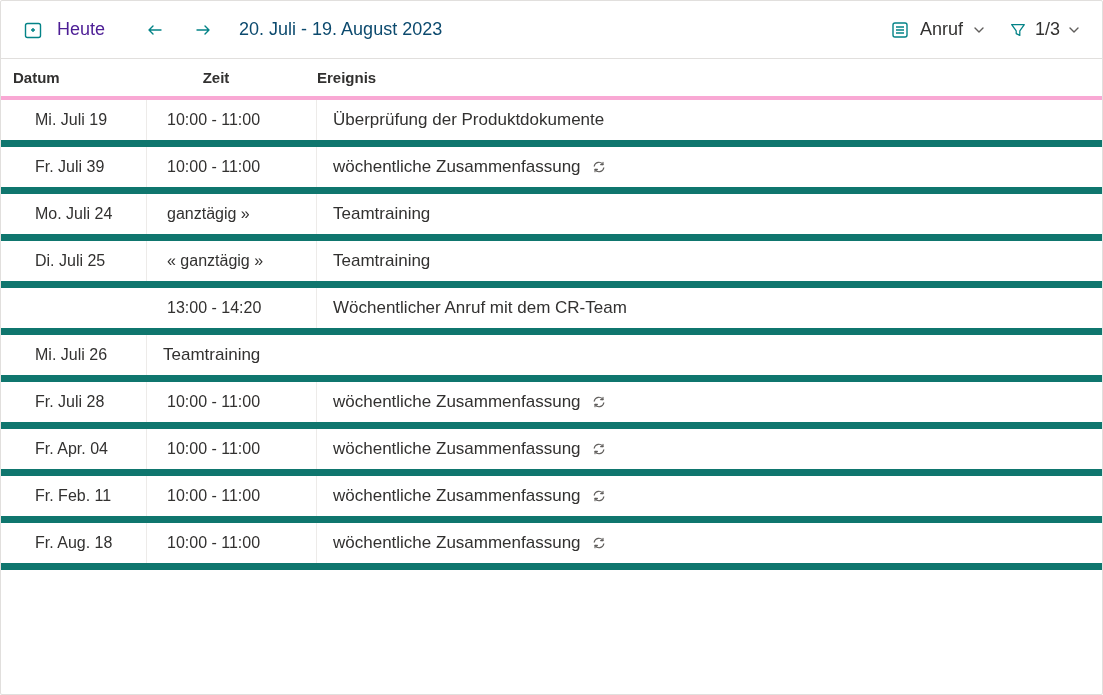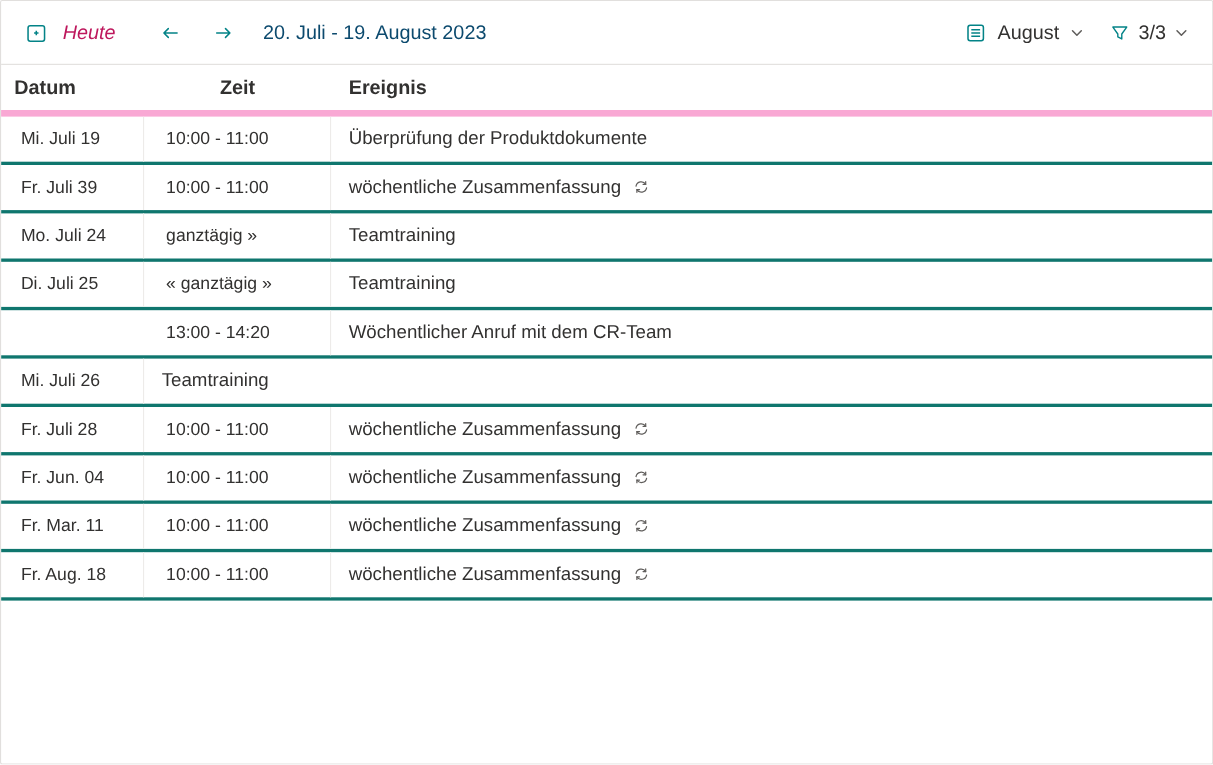--- a/index.html
+++ b/index.html
@@ -45,22 +45,21 @@
     .today-btn {
       display: inline-flex;
       align-items: center;
       gap: 10px;
       padding: 4px 10px 4px 4px;
       cursor: pointer;
       border-radius: 2px;
     }
     .today-label {
       font-size: 18px;
-      color: #be185d;
-      font-style: italic;
+      color: #4c1d95;
     }
     .date-range {
       font-size: 18px;
       color: #0c4a6e;
       padding-left: 12px;
     }
     .view-btn {
       display: inline-flex;
       align-items: center;
       gap: 10px;
@@ -85,39 +84,40 @@
       color: #323130;
     }
     .chevron {
       color: #605e5c;
       display: inline-flex;
     }
 
     
     .header-row {
       display: flex;
-      border-bottom: 6px solid #f9a8d4;
+      border-bottom: 4px solid #f9a8d4;
       font-weight: 600;
-      font-size: 18px;
+      font-size: 15px;
     }
     .col-date { width: 130px; padding: 10px 12px; }
     .col-time { width: 170px; padding: 10px 12px; text-align: center; }
     .col-event { flex: 1; padding: 10px 16px; }
 
     
     .body-rows {
       flex: 1;
       overflow-y: auto;
     }
     .event-row {
       display: flex;
-      border-bottom: 3px solid #0f766e;
+      border-bottom: 7px solid #0f766e;
       min-height: 44px;
       align-items: flex-start;
       cursor: pointer;
+      padding-left: 16px;
     }
     .cell-date {
       width: 130px;
       padding: 10px 0 10px 18px;
       font-size: 16px;
       border-right: 1px solid #edebe9;
       align-self: stretch;
       display: flex;
       align-items: center;
     }
@@ -177,35 +177,35 @@
     </div>
 
     <div class="right-group">
       <div class="view-btn">
         <span style="display:inline-flex">
           <svg width="20" height="20" viewBox="0 0 20 20" fill="none" stroke="#038387" stroke-width="1.4">
             <rect x="3" y="3" width="14" height="14" rx="2"></rect>
             <path d="M6 7 h8 M6 10 h8 M6 13 h8"></path>
           </svg>
         </span>
-        <span class="view-label">August</span>
+        <span class="view-label">Anruf</span>
         <span class="chevron">
           <svg width="12" height="12" viewBox="0 0 12 12" fill="none" stroke="#605e5c" stroke-width="1.4" stroke-linecap="round" stroke-linejoin="round">
             <path d="M2 4 L6 8 L10 4"></path>
           </svg>
         </span>
       </div>
 
       <div class="filter-group">
         <span style="display:inline-flex">
           <svg width="18" height="18" viewBox="0 0 20 20" fill="none" stroke="#038387" stroke-width="1.4" stroke-linejoin="round">
             <path d="M3 4 h14 L12 11 v5 l-4 -2 v-3 Z"></path>
           </svg>
         </span>
-        <span class="filter-count">3/3</span>
+        <span class="filter-count">1/3</span>
         <span class="chevron">
           <svg width="12" height="12" viewBox="0 0 12 12" fill="none" stroke="#605e5c" stroke-width="1.4" stroke-linecap="round" stroke-linejoin="round">
             <path d="M2 4 L6 8 L10 4"></path>
           </svg>
         </span>
       </div>
     </div>
   </div>
 
   <div class="header-row">
@@ -269,34 +269,34 @@
           <span>wöchentliche Zusammenfassung</span>
           <span class="recurring-icon">
             <svg width="16" height="16" viewBox="0 0 20 20" fill="none" stroke="#605e5c" stroke-width="1.4" stroke-linecap="round" stroke-linejoin="round">
               <path d="M4 9 a6 6 0 0 1 11 -2 M16 11 a6 6 0 0 1 -11 2"></path>
               <path d="M15 4 v3 h-3 M5 16 v-3 h3"></path>
             </svg>
           </span>
         </div>
       </div>
       <div class="event-row">
-        <div class="cell-date">Fr. Jun. 04</div>
-        <div class="cell-time">10:00 - 11:00</div>
-        <div class="cell-event">
-          <span>wöchentliche Zusammenfassung</span>
-          <span class="recurring-icon">
-            <svg width="16" height="16" viewBox="0 0 20 20" fill="none" stroke="#605e5c" stroke-width="1.4" stroke-linecap="round" stroke-linejoin="round">
-              <path d="M4 9 a6 6 0 0 1 11 -2 M16 11 a6 6 0 0 1 -11 2"></path>
-              <path d="M15 4 v3 h-3 M5 16 v-3 h3"></path>
-            </svg>
-          </span>
-        </div>
-      </div>
-      <div class="event-row">
-        <div class="cell-date">Fr. Mar. 11</div>
+        <div class="cell-date">Fr. Apr. 04</div>
+        <div class="cell-time">10:00 - 11:00</div>
+        <div class="cell-event">
+          <span>wöchentliche Zusammenfassung</span>
+          <span class="recurring-icon">
+            <svg width="16" height="16" viewBox="0 0 20 20" fill="none" stroke="#605e5c" stroke-width="1.4" stroke-linecap="round" stroke-linejoin="round">
+              <path d="M4 9 a6 6 0 0 1 11 -2 M16 11 a6 6 0 0 1 -11 2"></path>
+              <path d="M15 4 v3 h-3 M5 16 v-3 h3"></path>
+            </svg>
+          </span>
+        </div>
+      </div>
+      <div class="event-row">
+        <div class="cell-date">Fr. Feb. 11</div>
         <div class="cell-time">10:00 - 11:00</div>
         <div class="cell-event">
           <span>wöchentliche Zusammenfassung</span>
           <span class="recurring-icon">
             <svg width="16" height="16" viewBox="0 0 20 20" fill="none" stroke="#605e5c" stroke-width="1.4" stroke-linecap="round" stroke-linejoin="round">
               <path d="M4 9 a6 6 0 0 1 11 -2 M16 11 a6 6 0 0 1 -11 2"></path>
               <path d="M15 4 v3 h-3 M5 16 v-3 h3"></path>
             </svg>
           </span>
         </div>

